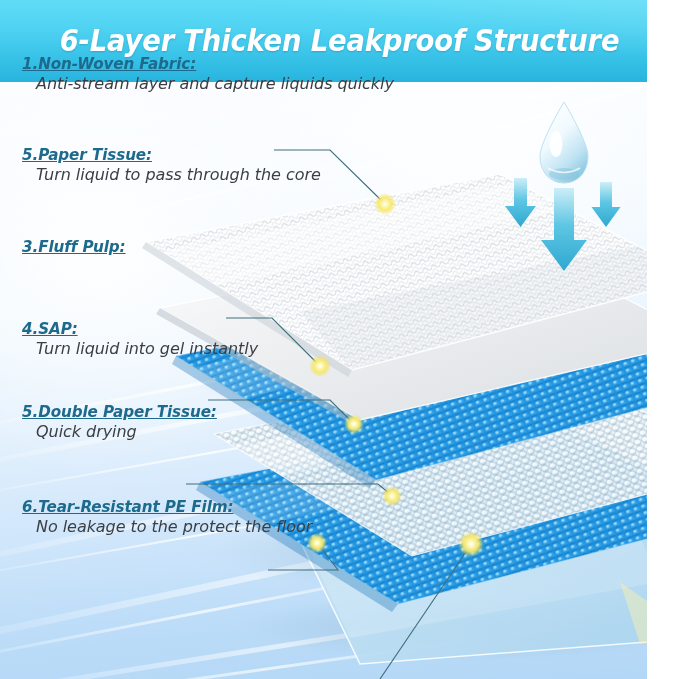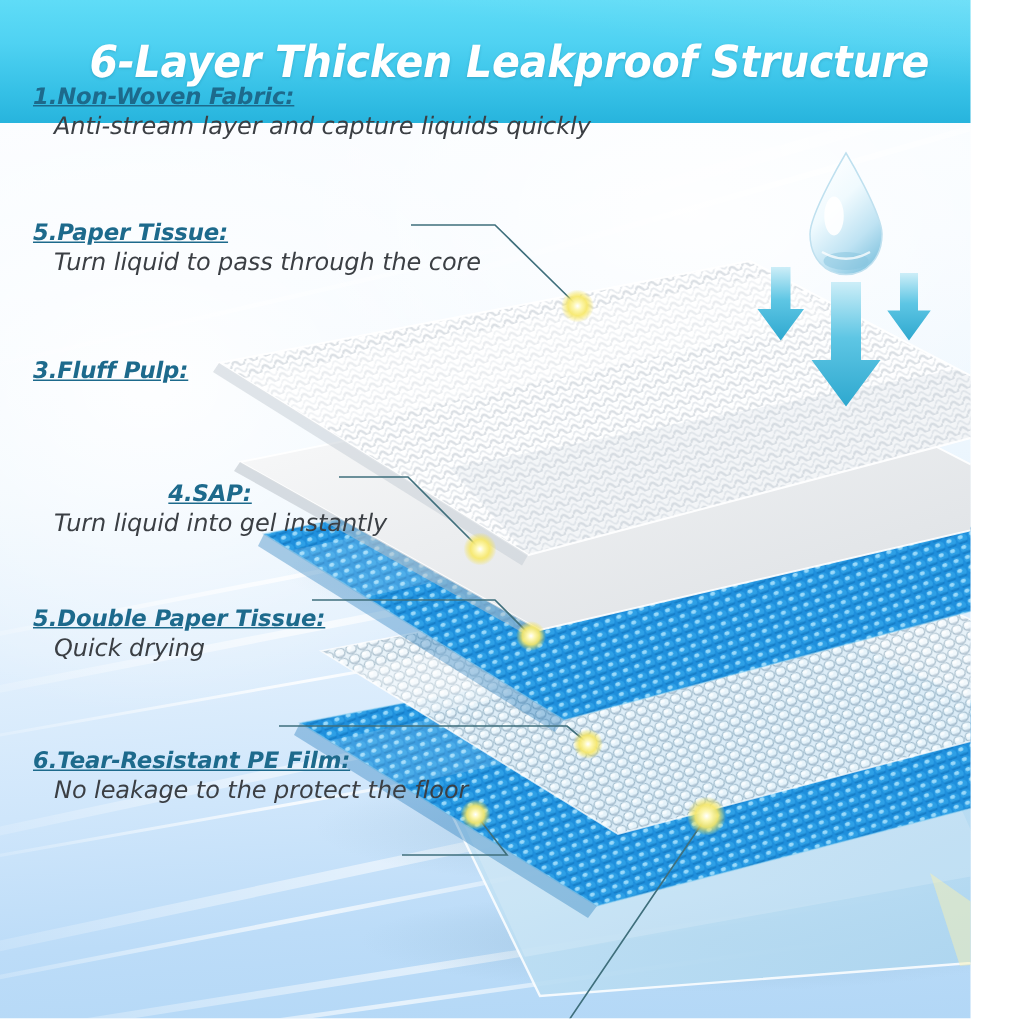--- a/index.html
+++ b/index.html
@@ -75,21 +75,21 @@
   .label .s{
     display:block;
     margin-left:14px;margin-top:2px;
     font-family:"DejaVu Sans",sans-serif;
     font-size:16px;font-style:italic;font-weight:normal;
     color:#3b3f44;letter-spacing:-.05px;line-height:1.1;
   }
   #lab1{top:57px;}
   #lab2{top:148px;}
   #lab3{top:240px;}
-  #lab4{top:322px;text-align:center;}
+  #lab4{top:322px;}
   #lab5{top:405px;}
   #lab6{top:500px;}
 </style>
 </head>
 <body>
 
 <div id="poster">
 
   <div id="header">
     <div id="header-sheen"></div>

